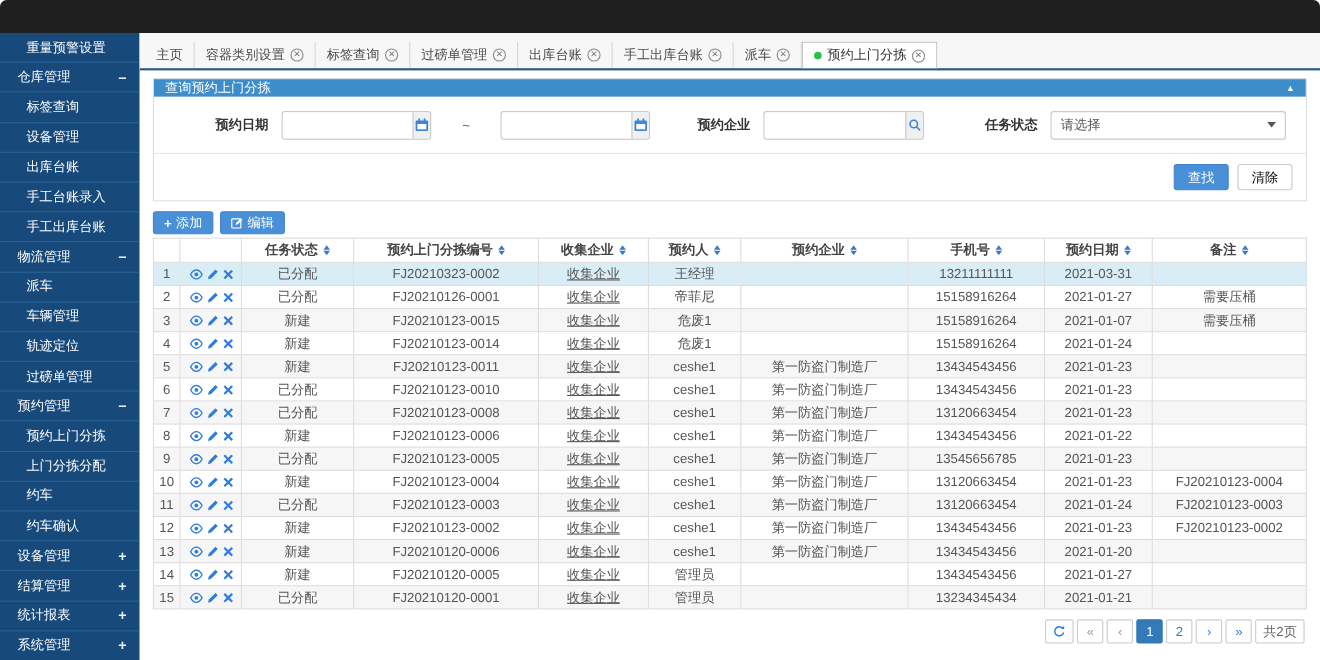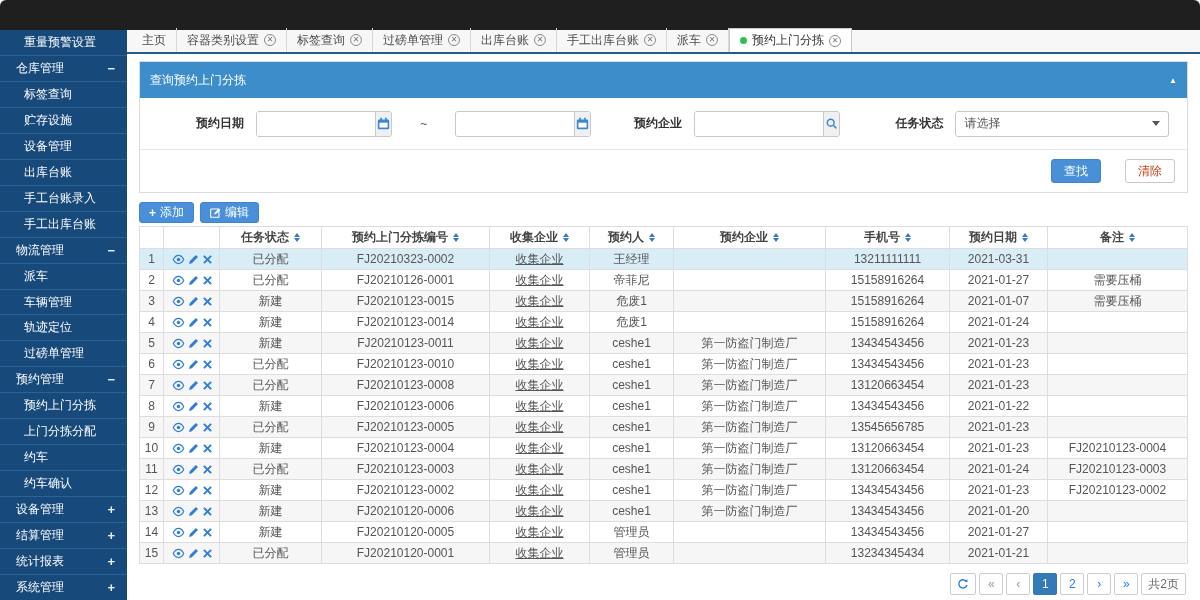--- a/index.html
+++ b/index.html
@@ -5,40 +5,40 @@
   * { margin:0; padding:0; box-sizing:border-box; }
   html,body { width:1200px; height:600px; overflow:hidden; background:#fff;
     font-family:"Liberation Sans","DejaVu Sans",sans-serif; }
   .topbar { position:absolute; left:0; top:0; width:1200px; height:30px; background:#1f1f1f; border-radius:6px 6px 0 0; }
   .sidebar { position:absolute; left:0; top:30px; width:127px; height:570px; background:#17497b; display:flex; flex-direction:column; }
   .s-item { flex:1; display:flex; align-items:center; justify-content:space-between; border-top:1px solid #2a6396; color:#fff; font-size:12px; padding:0 10px 0 24px; cursor:pointer; white-space:nowrap; }
   .s-item:first-child { border-top:none; }
   .s-item.group { padding-left:16px; }
   .s-toggle { font-size:13px; font-weight:bold; color:#e8eef5; padding-right:2px; }
   .content { position:absolute; left:127px; top:30px; width:1073px; height:570px; background:#fff; }
-  .tabbar { height:24px; background:#f7f7f7; border-bottom:2px solid #275a85; display:flex; align-items:flex-end; padding-left:5px; }
+  .tabbar { height:34px; background:#f7f7f7; border-bottom:2px solid #275a85; display:flex; align-items:flex-end; padding-left:5px; }
   .tab { height:24px; display:flex; align-items:center; gap:5px; padding:0 10px; font-size:12px; color:#4a4a4a; border-right:1px solid #d8d8d8; cursor:pointer; background:transparent; }
   .tab.active { background:#fff; border:1px solid #c9c9c9; border-bottom:none; color:#333; }
   .tab-close { display:inline-flex; width:12px; height:12px; border:1px solid #8a8a8a; border-radius:50%; color:#777; font-size:8px; line-height:10px; align-items:center; justify-content:center; }
   .tab-dot { width:7px; height:7px; border-radius:50%; background:#2fbf4f; display:inline-block; }
   .main { padding:7px 12px 0 12px; }
   .panel { border:1px solid #d6dde4; }
-  .panel-header { background:#3d8dca; color:#fff; font-size:12px; height:36px; display:flex; align-items:center; justify-content:space-between; padding:0 10px; }
+  .panel-header { background:#3d8dca; color:#fff; font-size:12px; height:16px; display:flex; align-items:center; justify-content:space-between; padding:0 10px; }
   .panel-chevron { font-size:8px; color:#fff; cursor:pointer; }
   .fields { display:flex; align-items:center; height:52px; padding:0 18px 0 56px; border-bottom:1px solid #e4e7ea; background:#fff; }
   .f-label { font-size:12px; color:#333; font-weight:bold; margin-right:12px; white-space:nowrap; }
   .input-group { display:flex; height:26px; border:1px solid #c8c8c8; border-radius:3px; overflow:hidden; background:#fff; }
   .input-group input { border:none; outline:none; height:100%; padding:0 6px; font-size:12px; width:118px; }
   .ig-addon { width:26px; background:#eef0f2; border-left:1px solid #c8c8c8; display:flex; align-items:center; justify-content:center; cursor:pointer; }
   .tilde { font-size:12px; color:#555; margin:0 28px; }
   .gap1 { width:46px; } .gap2 { width:60px; }
   .selectbox { width:228px; height:26px; border:1px solid #c8c8c8; border-radius:3px; background:#fff; display:flex; align-items:center; justify-content:space-between; padding:0 8px; font-size:12px; color:#555; cursor:pointer;gap:16px; }
   .caret-down { width:0; height:0; border-left:4px solid transparent; border-right:4px solid transparent; border-top:5px solid #555; }
-  .panel-actions { height:42px; display:flex; align-items:center; justify-content:flex-end; gap:24px; padding-right:12px; background:#fff; }
-  .btn { font-size:12px; height:24px; padding:0 12px; border-radius:3px; border:1px solid #c8c8c8; background:#fff; color:#c2410c; cursor:pointer; }
+  .panel-actions { height:42px; display:flex; align-items:center; justify-content:flex-end; gap:8px; padding-right:12px; background:#fff; }
+  .btn { font-size:12px; height:24px; padding:0 12px; border-radius:3px; border:1px solid #c8c8c8; background:#fff; color:#000000; cursor:pointer; }
   .btn.primary { background:#4a90d9; border-color:#3f84cd; color:#fff; }
   .toolbar { margin-top:9px; display:flex; gap:6px; }
   .btn.sm { height:21px; padding:0 9px; display:flex; align-items:center; gap:4px; font-size:12px; }
   .grid { margin-top:3px; width:100%; border-collapse:collapse; table-layout:fixed; font-size:12px; }
   .grid th, .grid td { border:1px solid #ddd; text-align:center; white-space:nowrap; overflow:hidden; }
   .grid th { height:22px; color:#444; font-weight:bold; background:#fff; }
   .grid td { height:21px; color:#555; }
   .grid tr.stripe td { background:#f6f6f6; }
   .grid tr.selected td { background:#d9edf7; }
   .th-inner { display:inline-flex; align-items:center; gap:5px; justify-content:center; }
@@ -62,23 +62,20 @@
 <div class="sidebar" id="sidebar">
     <div class="s-item">
       <span class="s-label">重量预警设置</span>
     </div>
     <div class="s-item group">
       <span class="s-label">仓库管理</span>
       <span class="s-toggle">−</span>
     </div>
     <div class="s-item">
       <span class="s-label">标签查询</span>
-    </div>
-    <div class="s-item">
-      <span class="s-label">贮存设施</span>
     </div>
     <div class="s-item">
       <span class="s-label">设备管理</span>
     </div>
     <div class="s-item">
       <span class="s-label">出库台账</span>
     </div>
     <div class="s-item">
       <span class="s-label">手工台账录入</span>
     </div>

